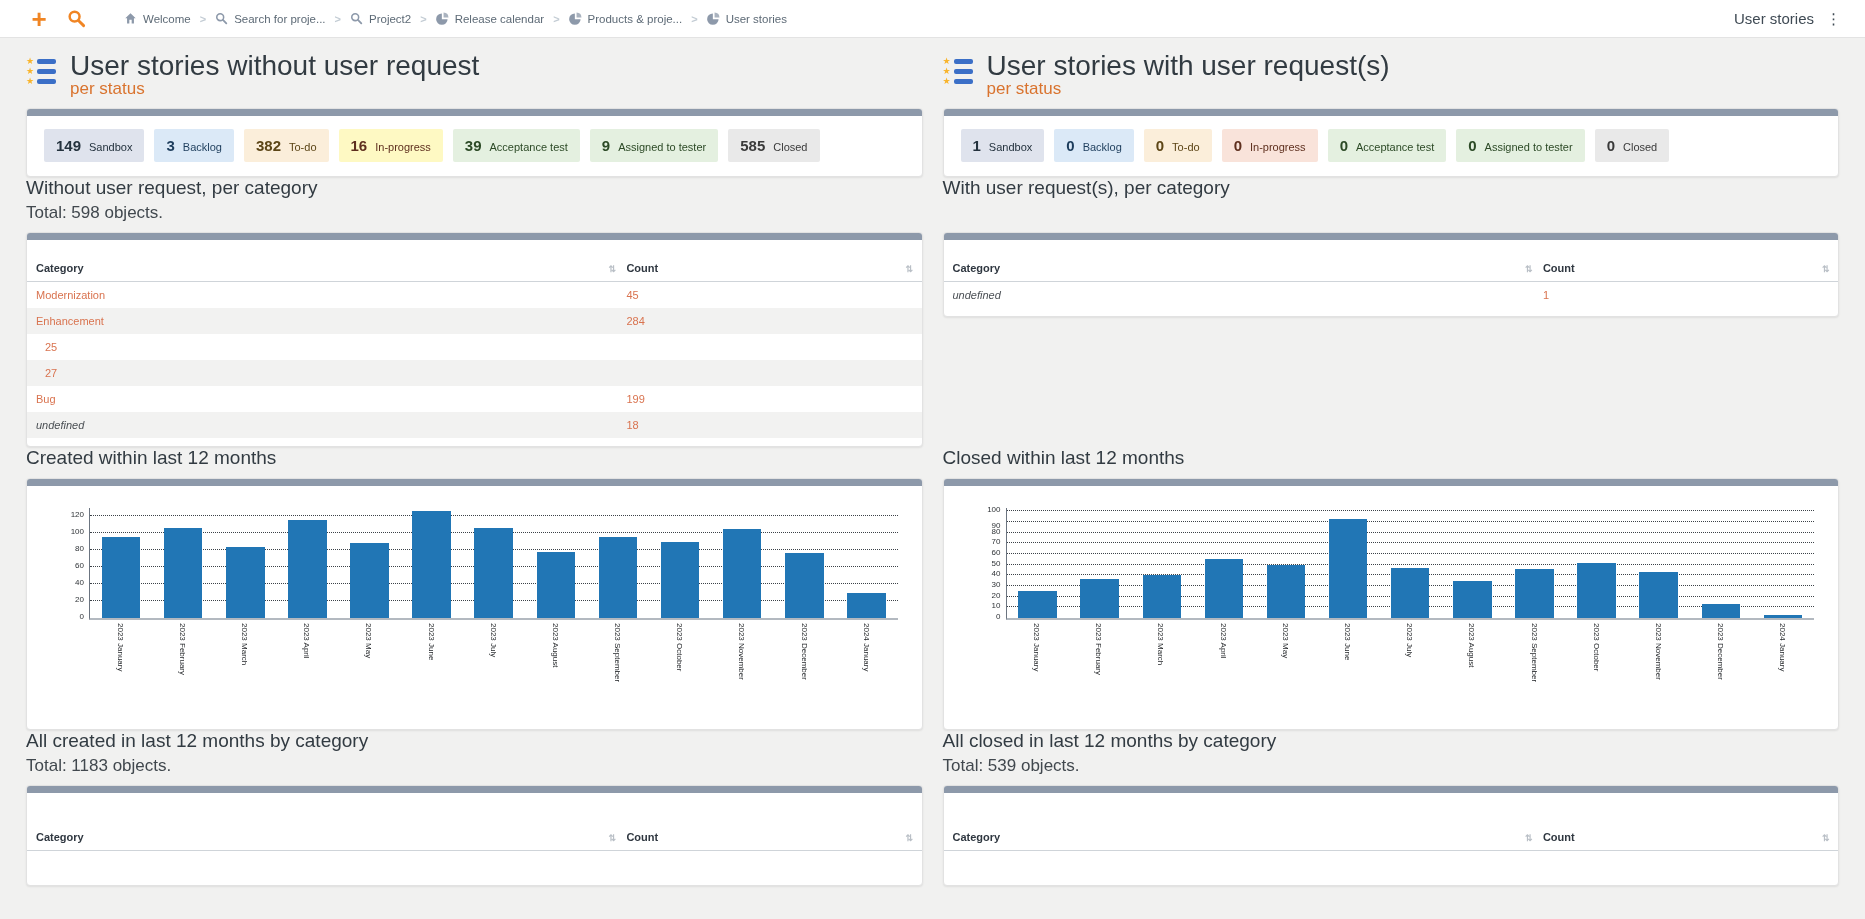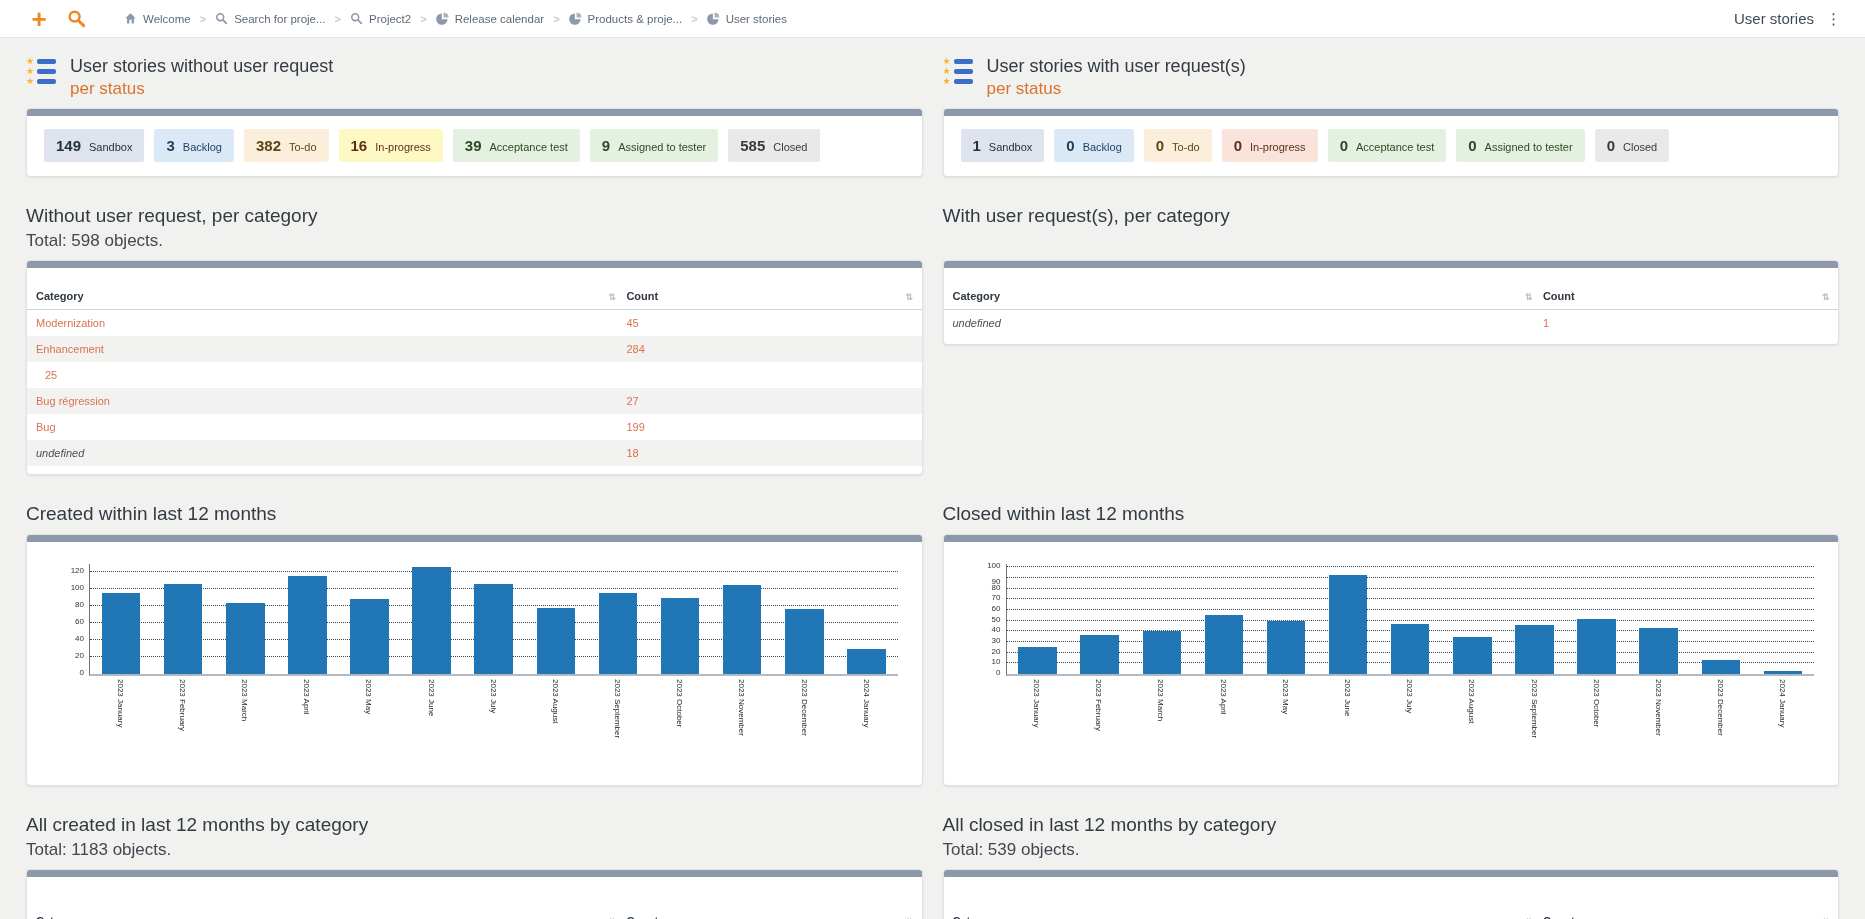--- a/index.html
+++ b/index.html
@@ -24,37 +24,37 @@
   .kebab { font-size:15px; color:#3f4a54; cursor:pointer; padding:0 2px; }
 
   
   .page { display:grid; grid-template-columns:1fr 1fr; column-gap:20px; padding:0 26px; align-items:start; }
 
   .widget-head { display:flex; align-items:flex-start; gap:14px; margin-top:16px; }
   .list-icon { display:flex; flex-direction:column; gap:4px; padding-top:4px; }
   .list-icon .li-row { display:flex; align-items:center; gap:3px; }
   .list-icon .li-star { color:#f8b42c; font-size:9px; line-height:6px; }
   .list-icon .li-bar { width:19px; height:5px; background:#3b6fc7; border-radius:2px; }
-  .widget-title { font-size:18px; font-weight:400; color:#323b42; line-height:24px; }
+  .widget-title { font-size:28px; font-weight:400; color:#323b42; line-height:24px; }
   .widget-sub { font-size:17px; color:#d9732e; margin-top:1px; }
 
   .card {
     background:#ffffff; border:1px solid #e2e2e2; border-radius:4px;
     box-shadow:0 1px 2px rgba(0,0,0,.08); margin-top:9px; overflow:hidden;
   }
   .card-strip { height:7px; background:#8d99aa; }
 
   
   .badge-row { display:flex; gap:10px; padding:13px 17px 14px 17px; }
   .badge { display:inline-flex; align-items:baseline; gap:8px; padding:8px 12px; border-radius:2px; }
   .badge .b-num { font-size:15px; font-weight:700; }
   .badge .b-label { font-size:11px; }
 
   
-  .sec-title { font-size:19px; font-weight:400; color:#323b42; margin-top:28px; }
+  .sec-title { font-size:19px; font-weight:400; color:#323b42; }
   .sec-total { font-size:17px; color:#41484e; margin-top:4px; }
 
   
   .tbl { padding-bottom:8px; }
   .tbl-gap { height:14px; }
   .t-head { display:flex; align-items:center; height:28px; border-bottom:1px solid #cfd4d9; font-size:11px; font-weight:700; color:#2f3740; }
   .t-row { display:flex; align-items:center; height:26px; font-size:11px; }
   .t-row.alt { background:#f2f2f1; }
   .c-cat { flex:0 0 65%; padding-left:9px; overflow:hidden; white-space:nowrap; }
   .c-sort { width:18px; text-align:left; }
@@ -289,21 +289,20 @@
           <span class="c-sort"></span>
           <span class="c-count"><span class="count-link">284</span></span>
           <span class="c-sort-end"></span>
         </div>
         <div class="t-row">
           <span class="c-sort"></span>
           <span class="c-count"><span class="count-link">25</span></span>
           <span class="c-sort-end"></span>
         </div>
         <div class="t-row alt">
-          <span class="c-cat"><span class="cat-link">Bug régression</span></span>
           <span class="c-sort"></span>
           <span class="c-count"><span class="count-link">27</span></span>
           <span class="c-sort-end"></span>
         </div>
         <div class="t-row">
           <span class="c-cat"><span class="cat-link">Bug</span></span>
           <span class="c-sort"></span>
           <span class="c-count"><span class="count-link">199</span></span>
           <span class="c-sort-end"></span>
         </div>

